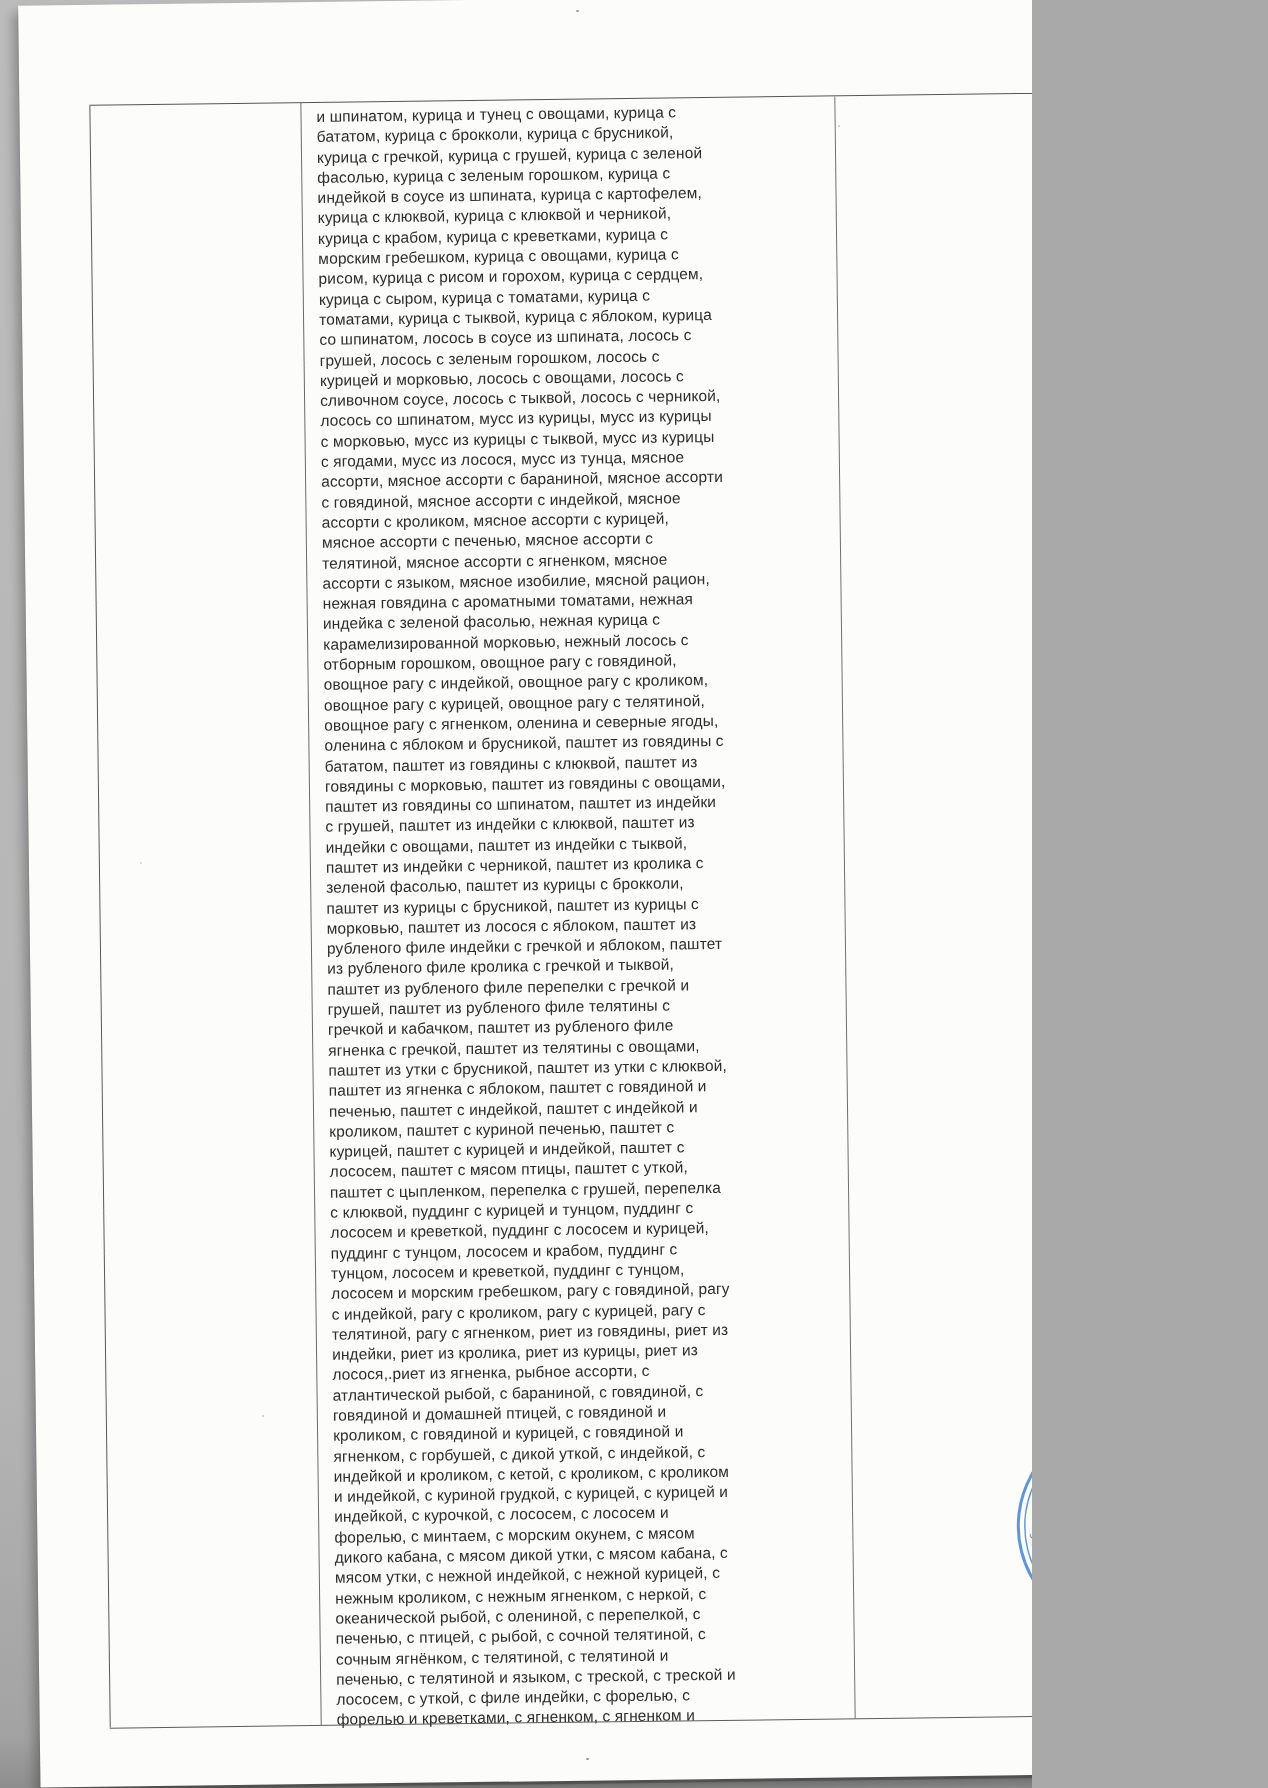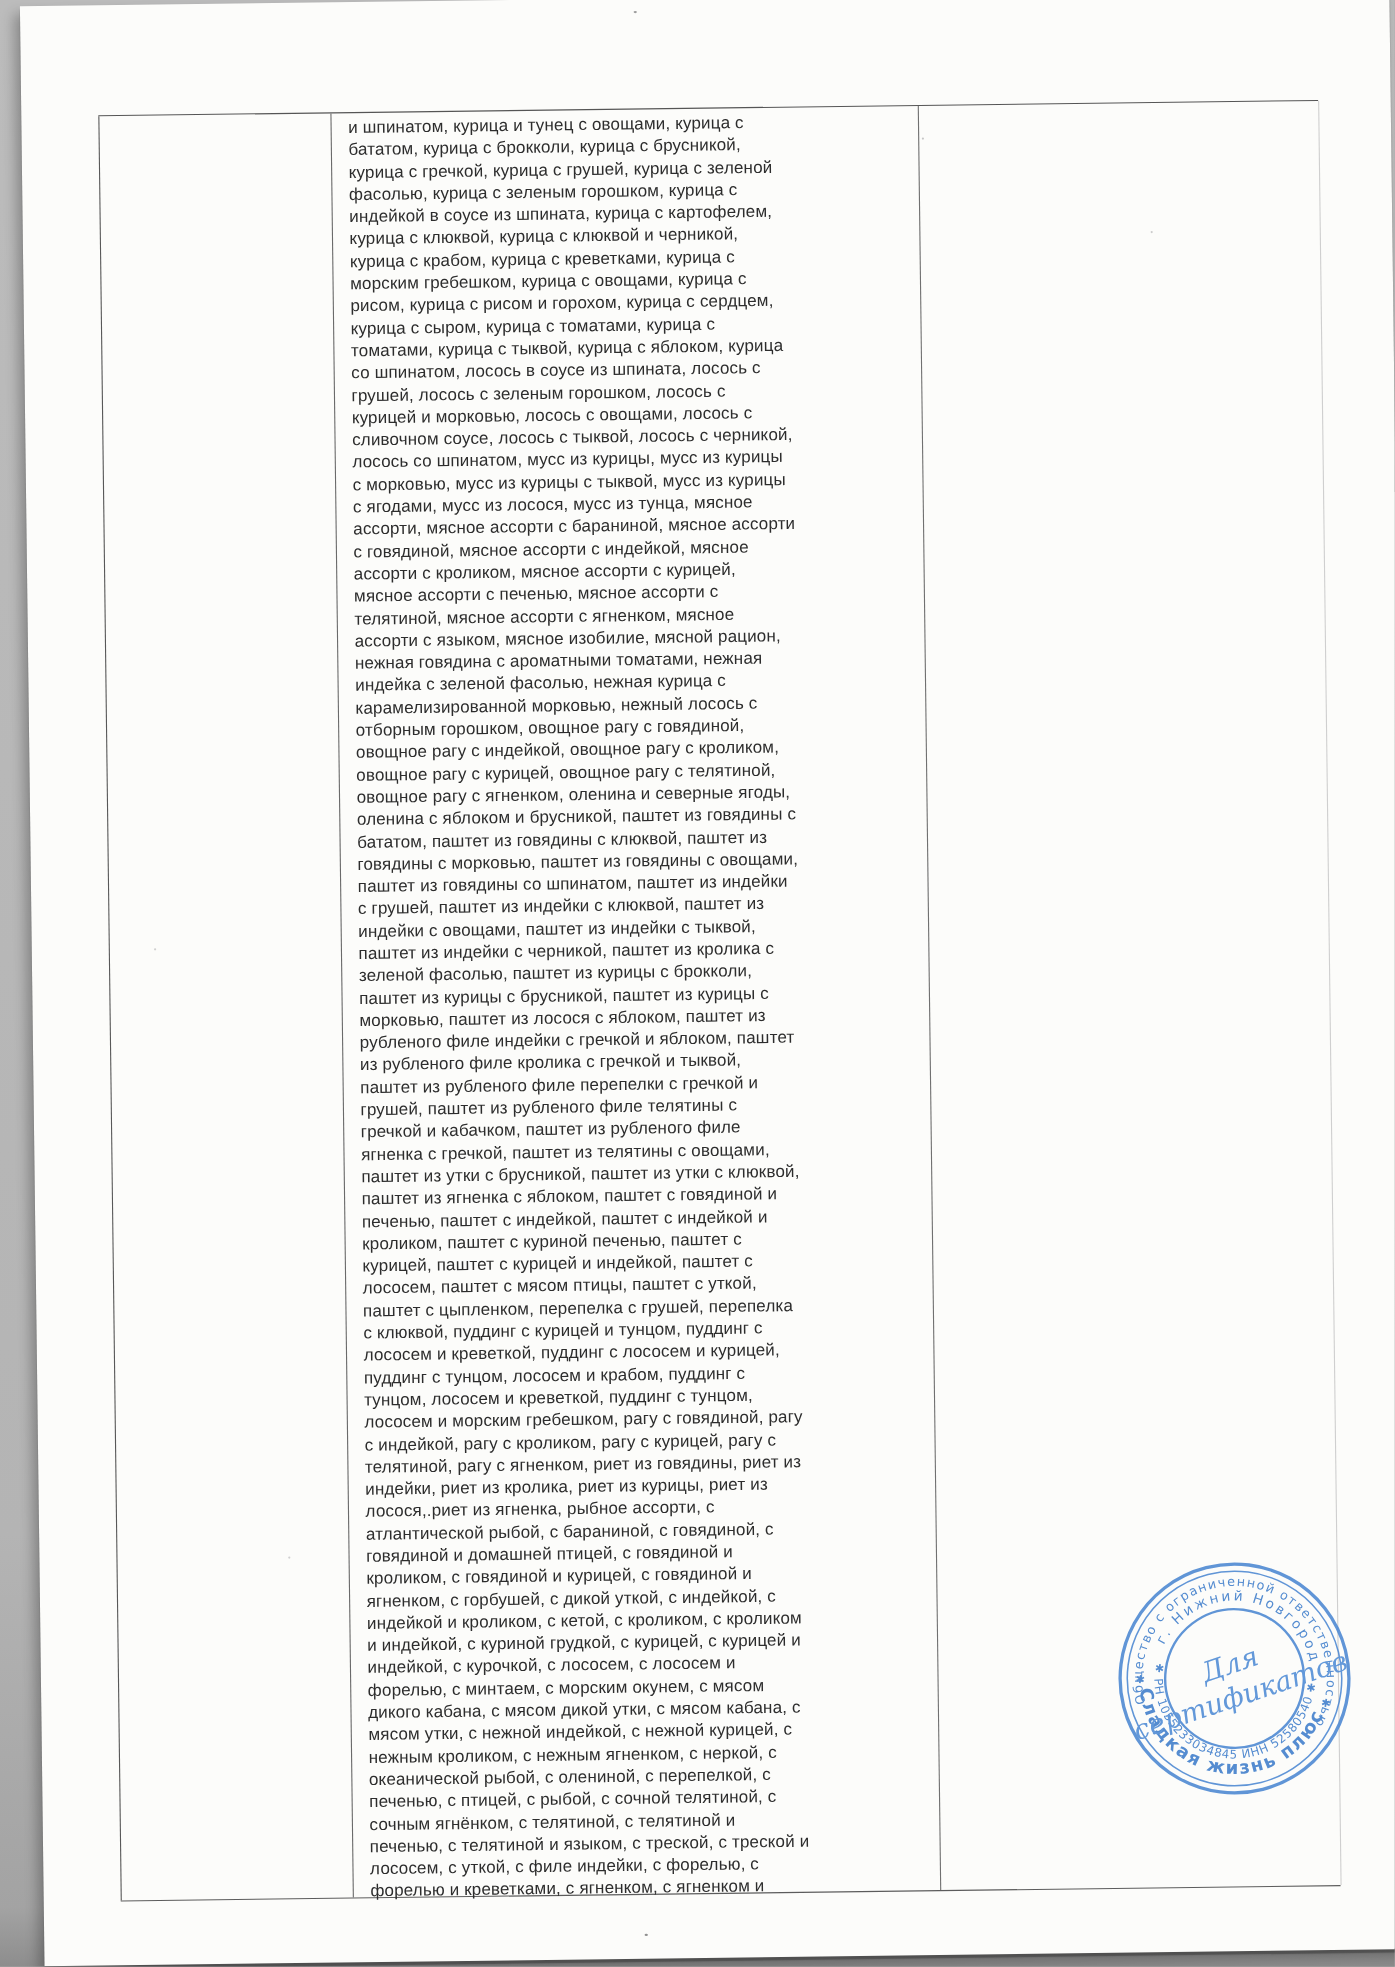--- a/index.html
+++ b/index.html
@@ -1,16 +1,16 @@
 <!DOCTYPE html>
 <html><head>
 <meta charset="utf-8">
 <style>
   html,body{margin:0;padding:0;background:#a9a9a9;}
-  .scene{position:relative;width:1268px;height:1788px;overflow:hidden;
+  .scene{position:relative;width:1032px;height:1788px;overflow:hidden;
          background:linear-gradient(180deg,#bcbcbc 0%,#b4b4b4 78%,#a3a3a3 97%,#8d8d8d 100%);
          font-family:"Liberation Sans",sans-serif;text-decoration:underline;}
   .paper{position:absolute;left:18px;top:-10px;width:1245px;height:1782px;
          background:#fcfcfa;
          transform:rotate(-0.72deg);transform-origin:top right;
          box-shadow:0 3px 1px rgba(55,55,55,.55), -5px 7px 12px rgba(0,0,0,.28);}
   .doc-table{position:absolute;left:70px;top:100px;width:1109px;height:1622px;
              border-top:1px solid #555;border-bottom:1px solid #5c5c5c;}
   .col{position:absolute;top:0;bottom:0;}
   .col-left{left:0;width:210px;border-left:1px solid #585858;border-right:1px solid #6a6a6a;}

